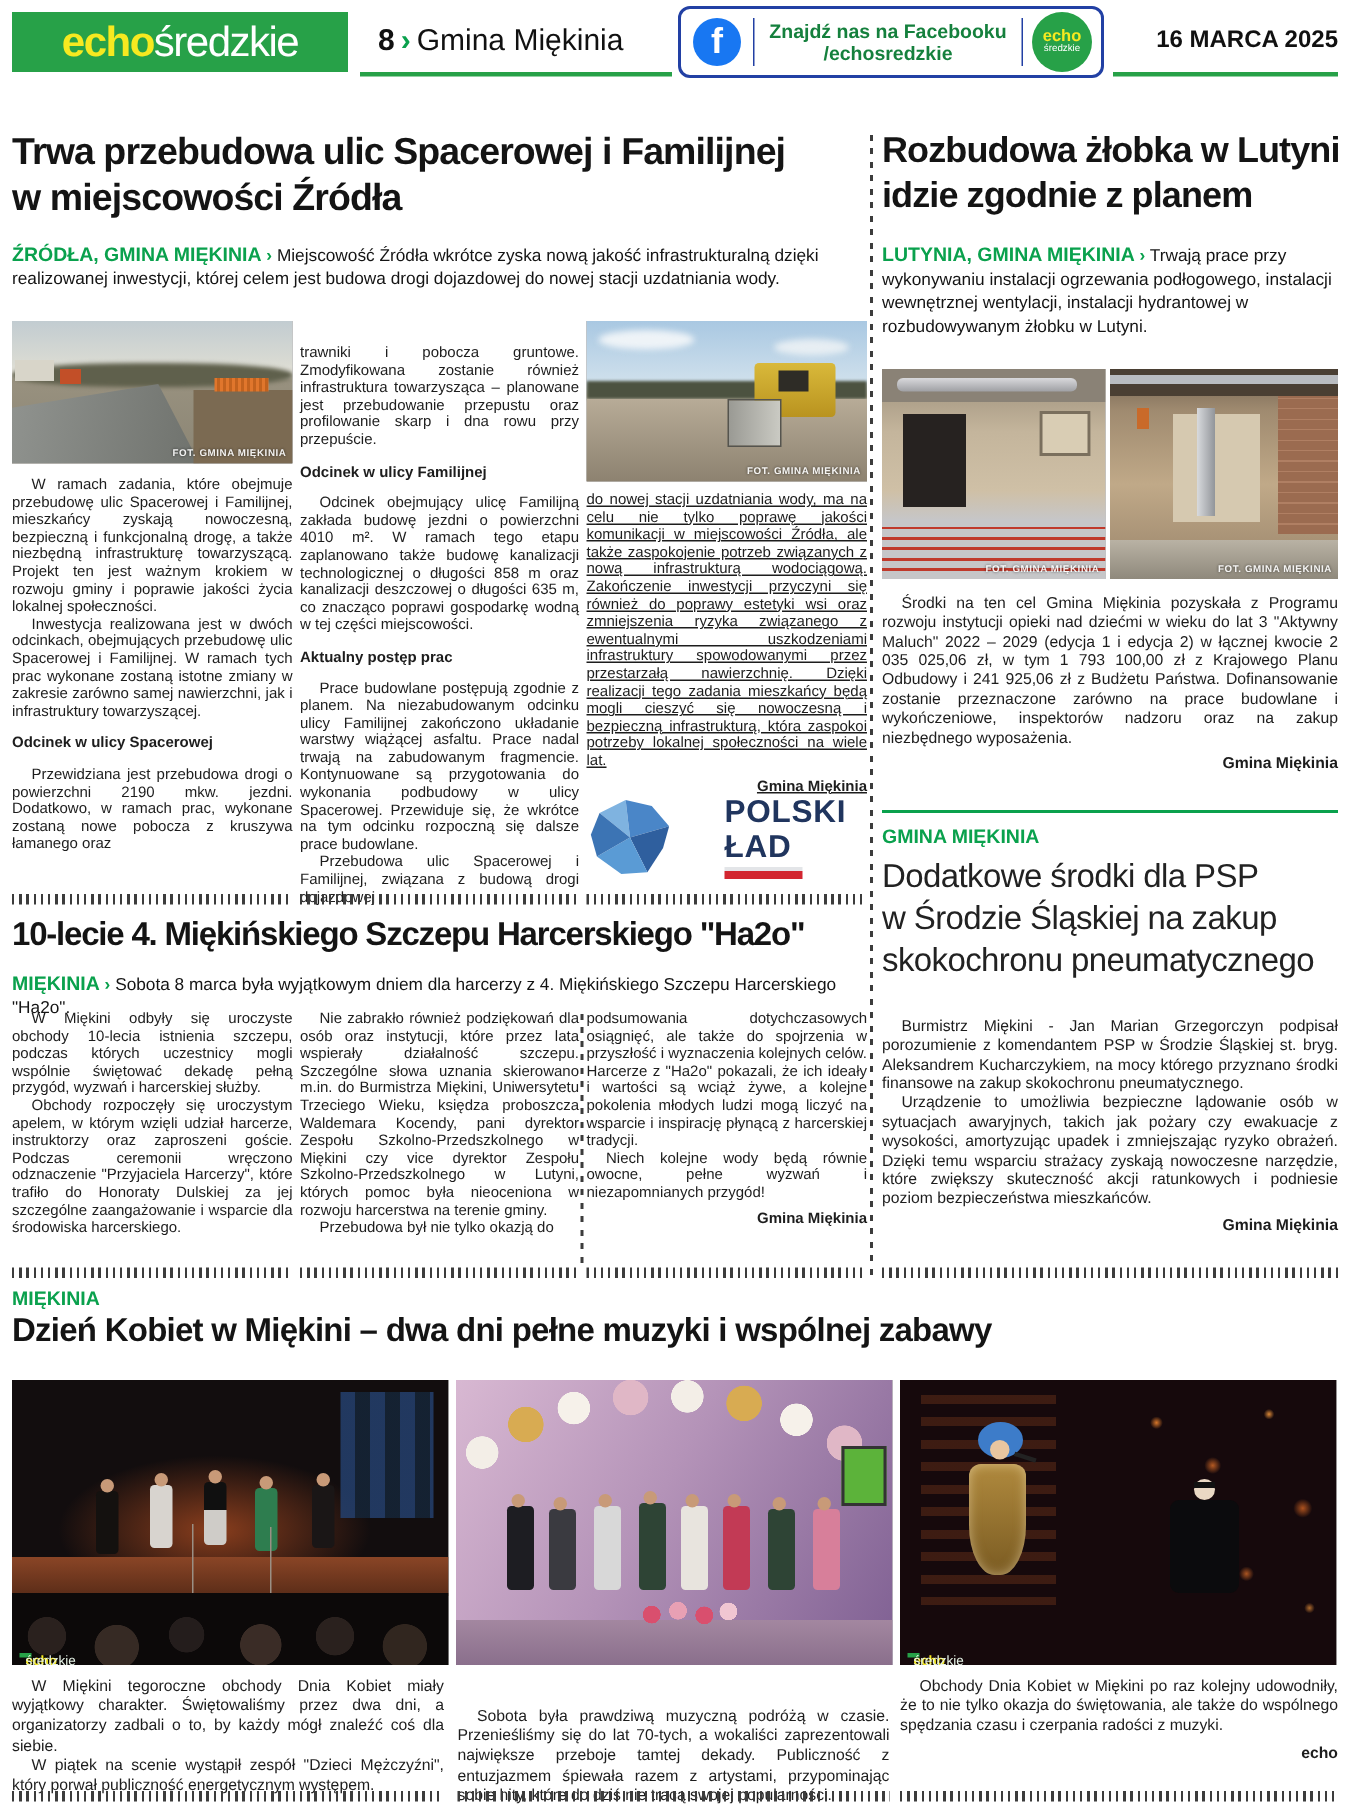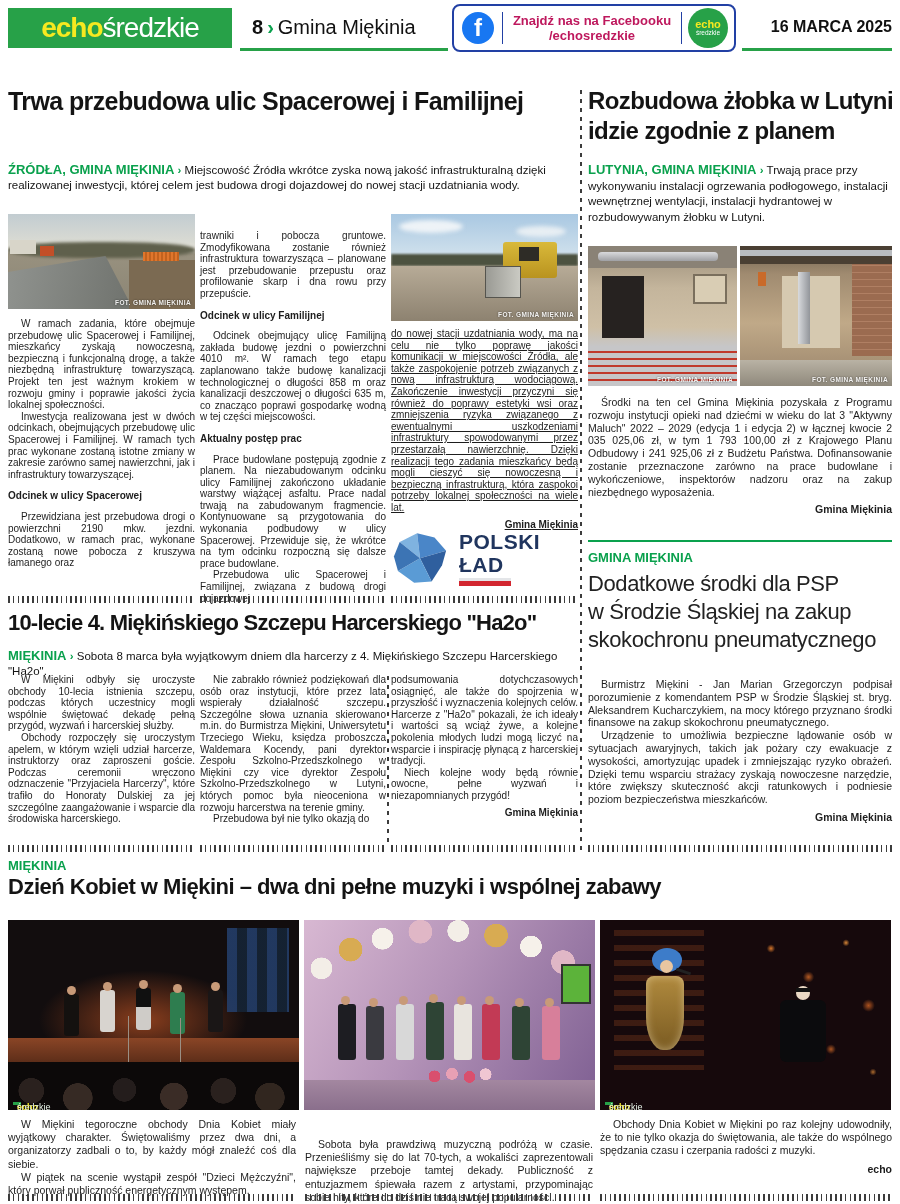--- a/index.html
+++ b/index.html
@@ -12,21 +12,21 @@
             font-size:28px;letter-spacing:-1px;}
   #logo-box .y{color:#f6e920;} #logo-box .w{color:#fff;font-weight:normal;}
   #page-sec{position:absolute;left:252px;top:16px;font-size:20px;color:#111;}
   #page-sec .num{font-weight:bold;} #page-sec .arr{color:#0aa14d;font-weight:bold;padding:0 4px;}
   .hdr-rule{position:absolute;top:48px;height:3px;background:#27a148;}
   #fb-badge{position:absolute;left:452px;top:4px;width:284px;height:48px;border:2px solid #2240a4;
             border-radius:8px;display:flex;align-items:center;box-sizing:border-box;background:#fff;}
   #fb-circle{width:32px;height:32px;border-radius:50%;background:#1877f2;color:#fff;font-weight:bold;
              font-size:24px;display:flex;align-items:center;justify-content:center;margin:0 8px;}
   .fb-div{width:1px;height:32px;background:#2240a4;}
-  #fb-text{flex:1;text-align:center;color:#be185d;font-weight:bold;font-size:13px;line-height:15px;}
+  #fb-text{flex:1;text-align:center;color:#15803d;font-weight:bold;font-size:13px;line-height:15px;}
   #badge-circle{width:40px;height:40px;border-radius:50%;background:#27a148;margin:0 6px;
                 display:flex;flex-direction:column;align-items:center;justify-content:center;line-height:1;}
   #badge-circle .y{color:#f6e920;font-weight:bold;font-size:11px;}
   #badge-circle .w{color:#fff;font-size:6.5px;}
   #date{position:absolute;right:8px;top:18px;font-size:16px;font-weight:bold;color:#111;}
 
   
   .h1{position:absolute;font-weight:bold;color:#141414;letter-spacing:-0.6px;}
   .kicker{color:#0aa14d;font-weight:bold;}
   .arrow{color:#0aa14d;font-weight:bold;}
@@ -53,21 +53,21 @@
   .photo-cap{position:absolute;right:4px;bottom:3px;color:#fff;font-size:6.5px;font-weight:bold;
              letter-spacing:.4px;opacity:.9;text-shadow:0 0 2px rgba(0,0,0,.7);}
   .wm{position:absolute;left:5px;bottom:5px;background:#27a148;padding:1px 4px 2px;font-size:9px;
       font-weight:bold;line-height:1;}
   .wm .y{color:#f6e920;} .wm .w{color:#e8f5e9;font-weight:normal;}
   .fig{position:absolute;width:15px;height:42px;background:#16
 1313;border-radius:3px;}
   .fig::after{content:"";position:absolute;left:3px;top:-8px;width:9px;height:9px;border-radius:50%;background:#c89a78;}
 
   
-  #pl-logo{position:absolute;left:391px;top:522px;width:187px;height:72px;display:flex;align-items:center;}
+  #pl-logo{position:absolute;left:391px;top:522px;width:187px;height:72px;display:flex;align-items:center;gap:24px;}
   #pl-text{margin-left:10px;color:#20355e;font-weight:bold;font-size:21px;line-height:23px;letter-spacing:.5px;}
   #pl-flag{width:52px;height:8px;margin-top:2px;background:linear-gradient(180deg,#e3e5e8 0 37%,#d22630 37% 100%);}
 </style>
 </head>
 <body>
 
 <div id="page">
 
   <div id="logo-box">
     <span class="y">echo</span>
@@ -88,20 +88,21 @@
     <div id="badge-circle">
       <span class="y">echo</span>
       <span class="w">średzkie</span>
     </div>
   </div>
   <div id="date">16 MARCA 2025</div>
   <div class="hdr-rule" style="right:8px;width:150px;left:auto;"></div>
 
   <div class="h1" style="left:8px;top:86px;width:568px;font-size:25px;line-height:31px;">
     <div>Trwa przebudowa ulic Spacerowej i Familijnej</div>
+    <div>w miejscowości Źródła</div>
   </div>
   <div class="lead" style="left:8px;top:162px;width:562px;font-size:11.5px;line-height:15px;">
     <span class="kicker" style="font-size:13px;">ŹRÓDŁA, GMINA MIĘKINIA</span>
     <span class="arrow">›</span>
     <span>Miejscowość Źródła wkrótce zyska nową jakość infrastrukturalną dzięki realizowanej inwestycji, której celem jest budowa drogi dojazdowej do nowej stacji uzdatniania wody.</span>
   </div>
 
   <div class="photo" id="ph-road" style="left:8px;top:214px;width:187px;height:95px;">
     <div style="inset:0;background:linear-gradient(180deg,#c2ccd1 0,#dadbd3 30%,#e4e2da 36%,#98917f 42%,#8b8574 100%);"></div>
     <div style="left:0;top:28px;width:187px;height:16px;background:#5f604c;border-radius:45%;filter:blur(1.5px);"></div>

